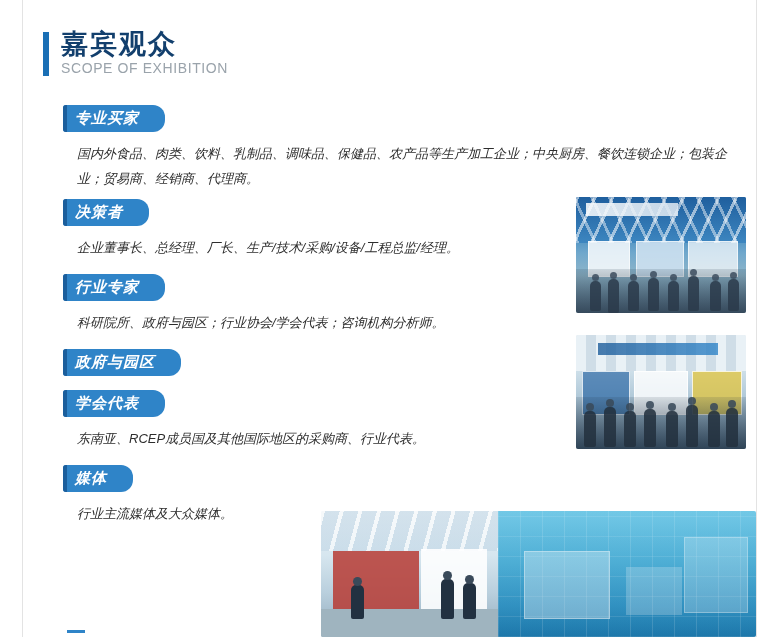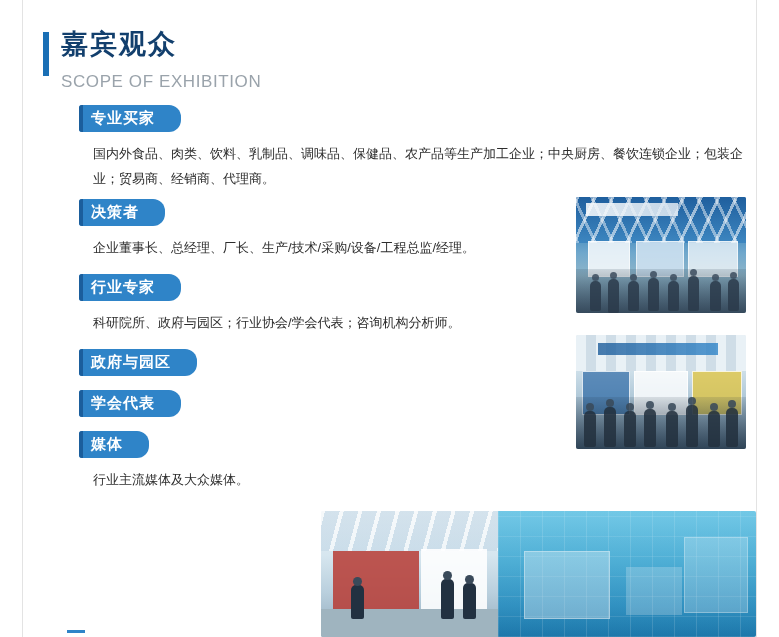--- a/index.html
+++ b/index.html
@@ -59,33 +59,34 @@
     flex-direction: column;
   }
   .title-cn {
     font-size: 27px;
     font-weight: bold;
     color: #123f6d;
     letter-spacing: 2px;
     line-height: 32px;
   }
   .title-en {
-    font-size: 17px;
+    font-size: 14px;
     color: #9aa3ab;
     letter-spacing: 0.6px;
-    margin-top: 12px;
+    margin-top: 0;
     font-family: "Liberation Sans", sans-serif;
   }
 
   
   .sections {
     position: absolute;
-    left: 56px;
+    left: 40px;
     top: 105px;
     width: 680px;
+    font-style: italic;
   }
   .section {
     margin-bottom: 8px;
   }
   .tag {
     display: inline-block;
     position: relative;
     background: #2f84c8;
     color: #ffffff;
     font-size: 15px;
@@ -310,20 +311,21 @@
         <div class="tag">行业专家</div>
         <div class="desc narrow">科研院所、政府与园区；行业协会/学会代表；咨询机构分析师。</div>
       </div>
 
       <div class="section" style="margin-top:14px;">
         <div class="tag">政府与园区</div>
       </div>
 
       <div class="section" style="margin-top:14px;">
         <div class="tag">学会代表</div>
+        <div class="desc">东南亚、RCEP成员国及其他国际地区的采购商、行业代表。</div>
       </div>
 
       <div class="section" style="margin-top:14px;">
         <div class="tag">媒体</div>
         <div class="desc narrow">行业主流媒体及大众媒体。</div>
       </div>
 
     </div>
 
     <div class="photo photo-1">

